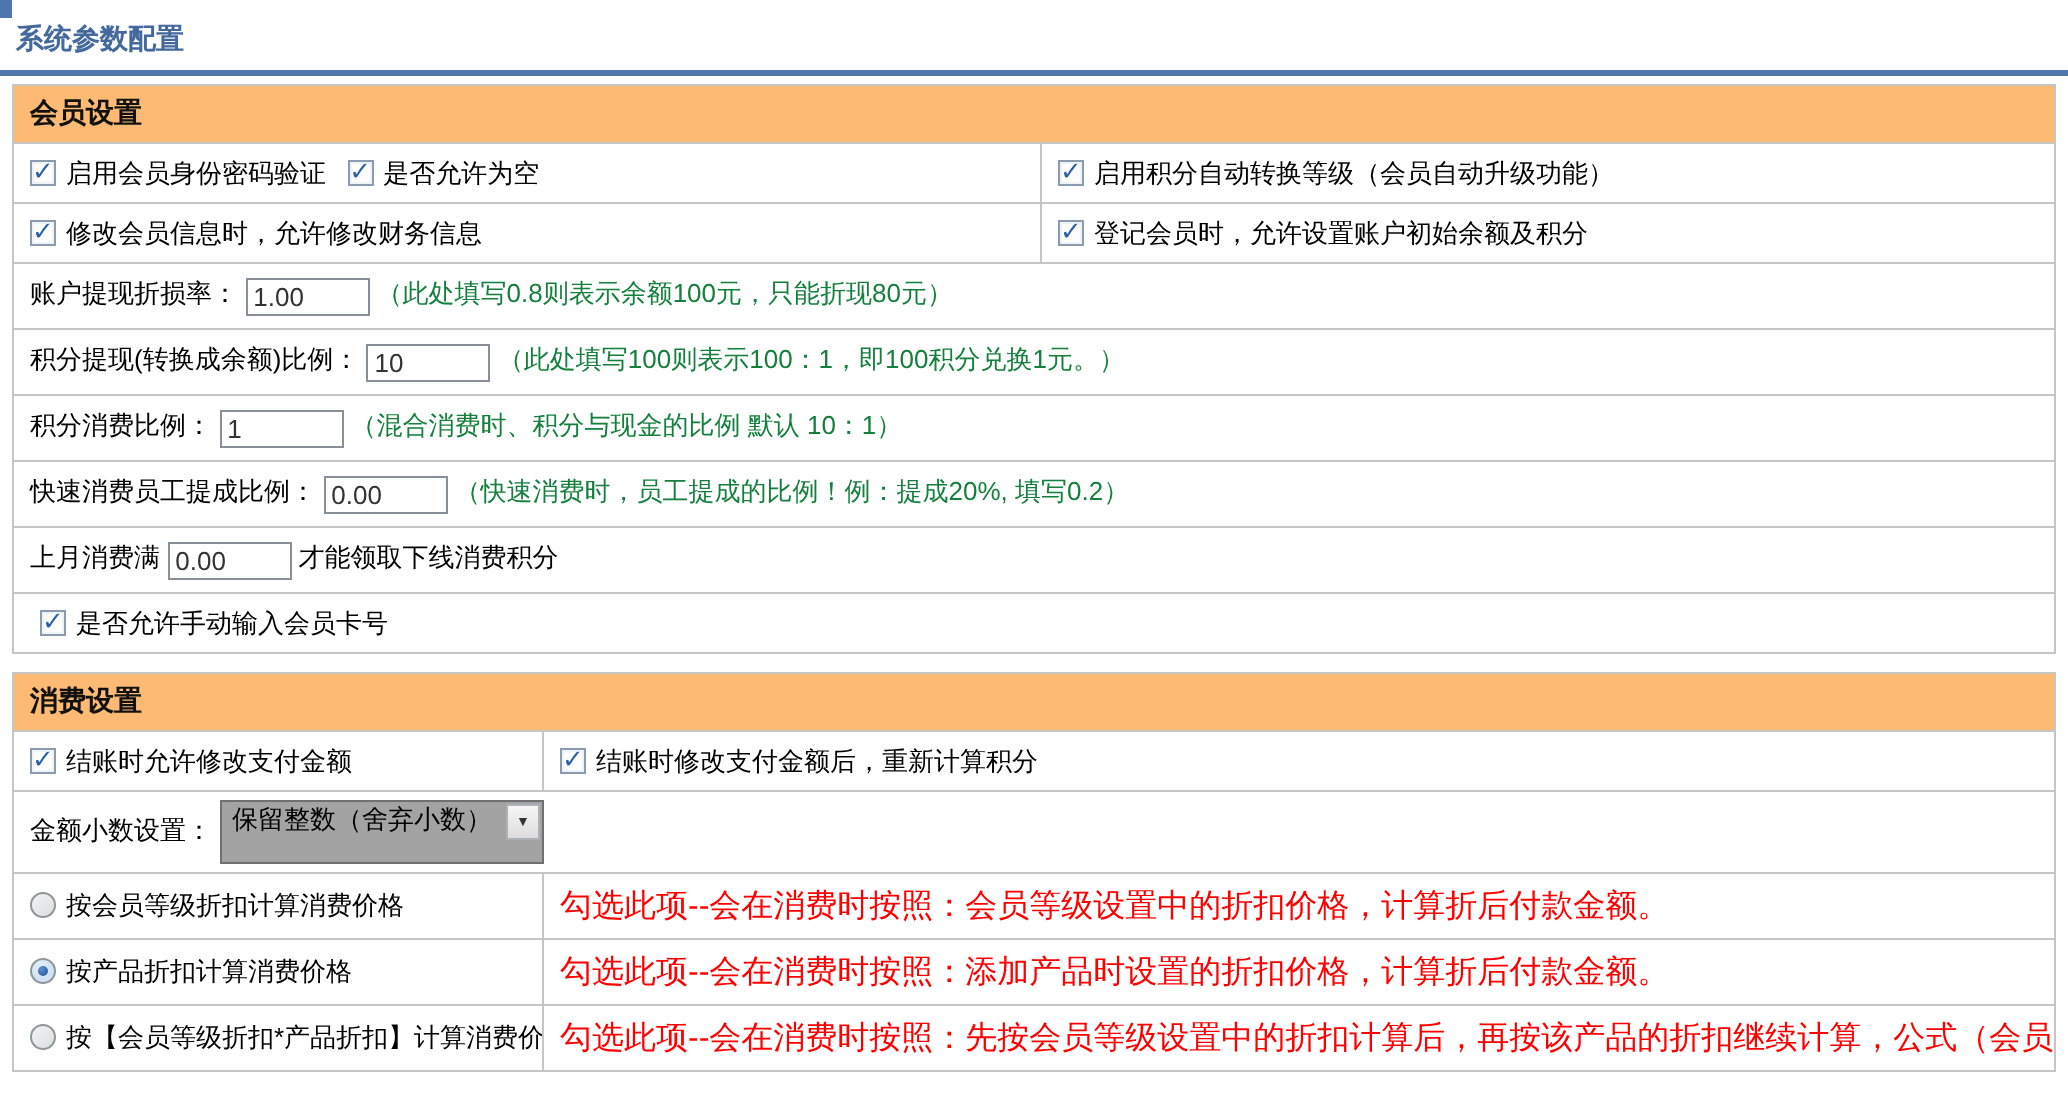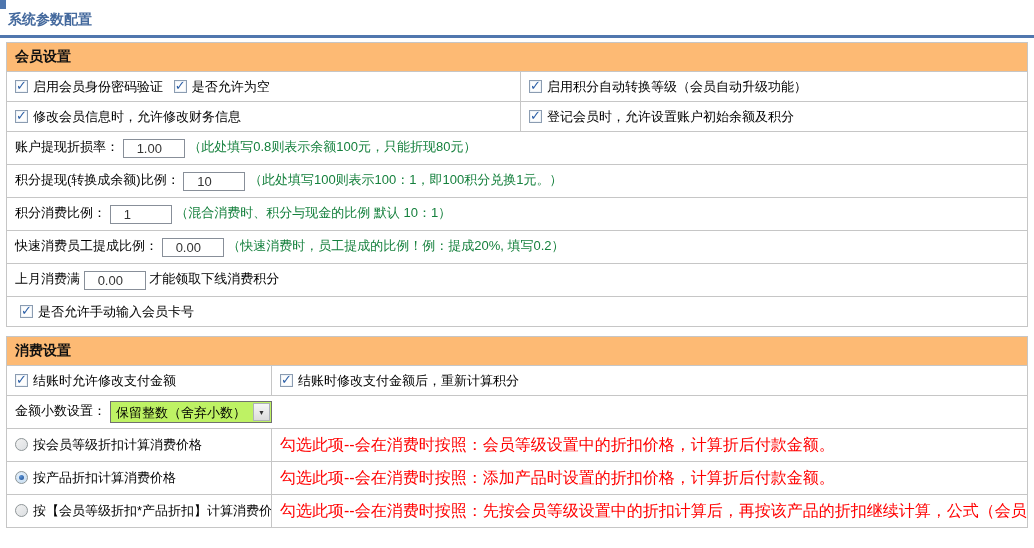--- a/index.html
+++ b/index.html
@@ -72,28 +72,28 @@
     position: absolute; left: 3px; top: 3px;
     width: 5px; height: 5px; border-radius: 50%;
     background: radial-gradient(circle at 35% 30%, #5a92d4, #1d4f94);
   }
   
   input.txt {
     width: 62px; height: 19px;
     border: 1px solid #888f99;
     font-family: "Liberation Sans", "DejaVu Sans", sans-serif;
     font-size: 13px; color: #333;
-    padding: 0 13px;
+    padding: 0 3px;
     vertical-align: middle;
   }
   
   .select {
-    display: inline-flex; align-items: flex-end;
-    height: 22px; border: 1px solid #707070;
-    background: #bef264;
+    display: inline-flex; align-items: flex-start;
+    height: 32px; border: 1px solid #707070;
+    background: #a3a3a3;
     vertical-align: middle; margin-left: 4px;
     cursor: default;
   }
   .select .sel-text { padding: 0 6px 0 5px; font-size: 13px; }
   .select .sel-btn {
     width: 17px; height: 18px; margin: 1px;
     border: 1px solid #aeb2b8;
     background: linear-gradient(#f6f6f6, #dcdcdc);
     display: inline-flex; align-items: center; justify-content: center;
     font-size: 7px; color: #333;

